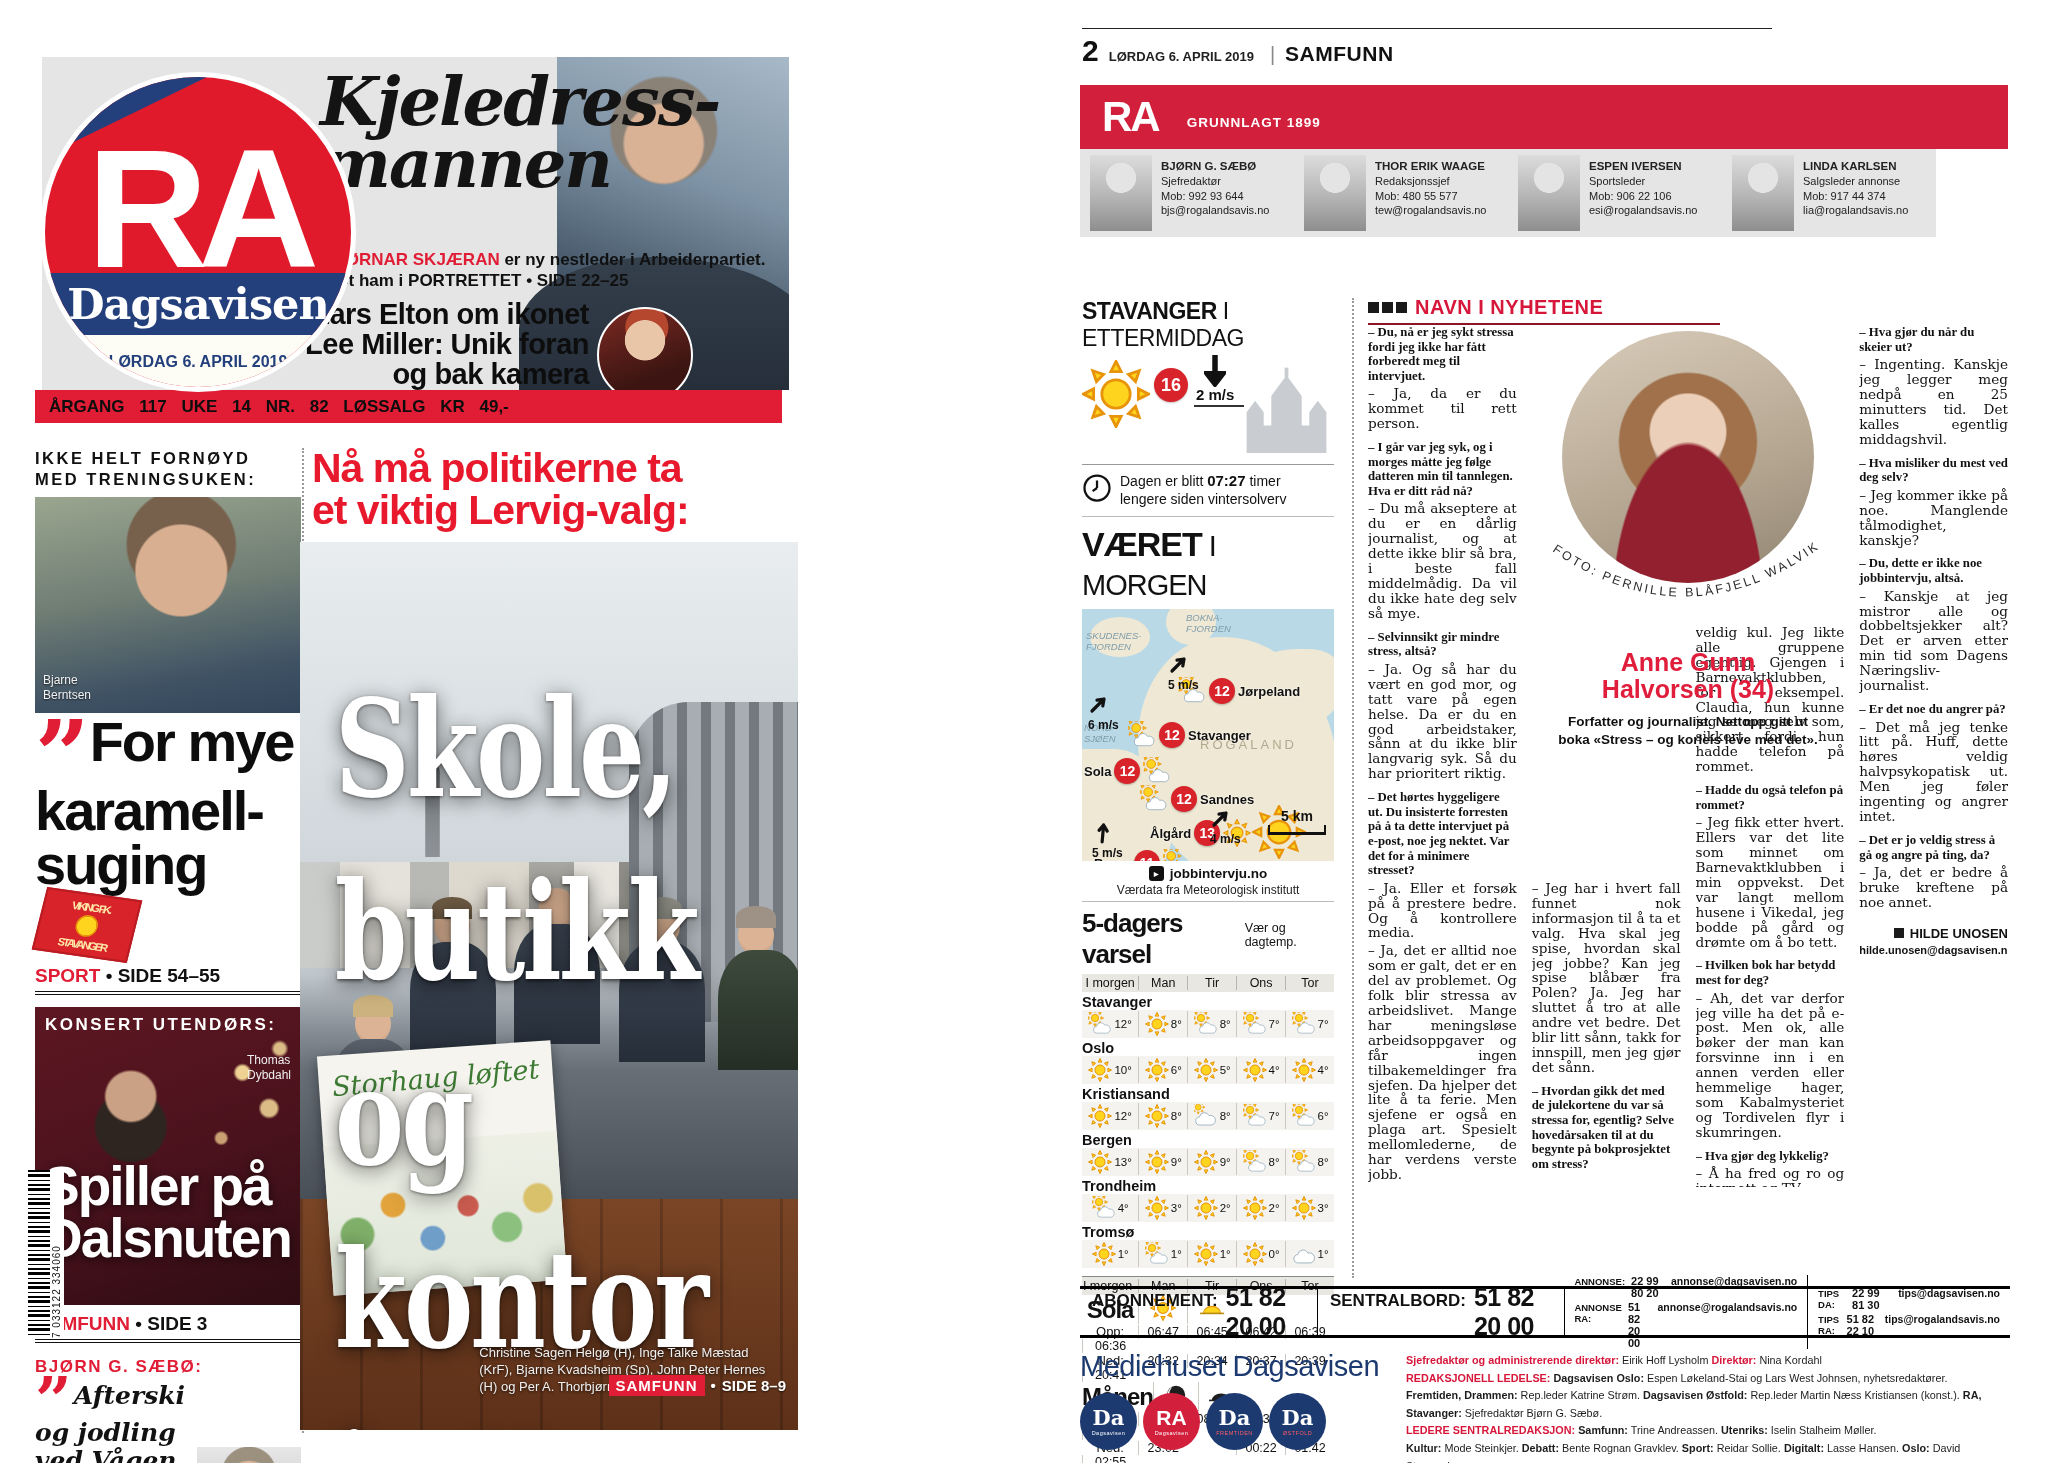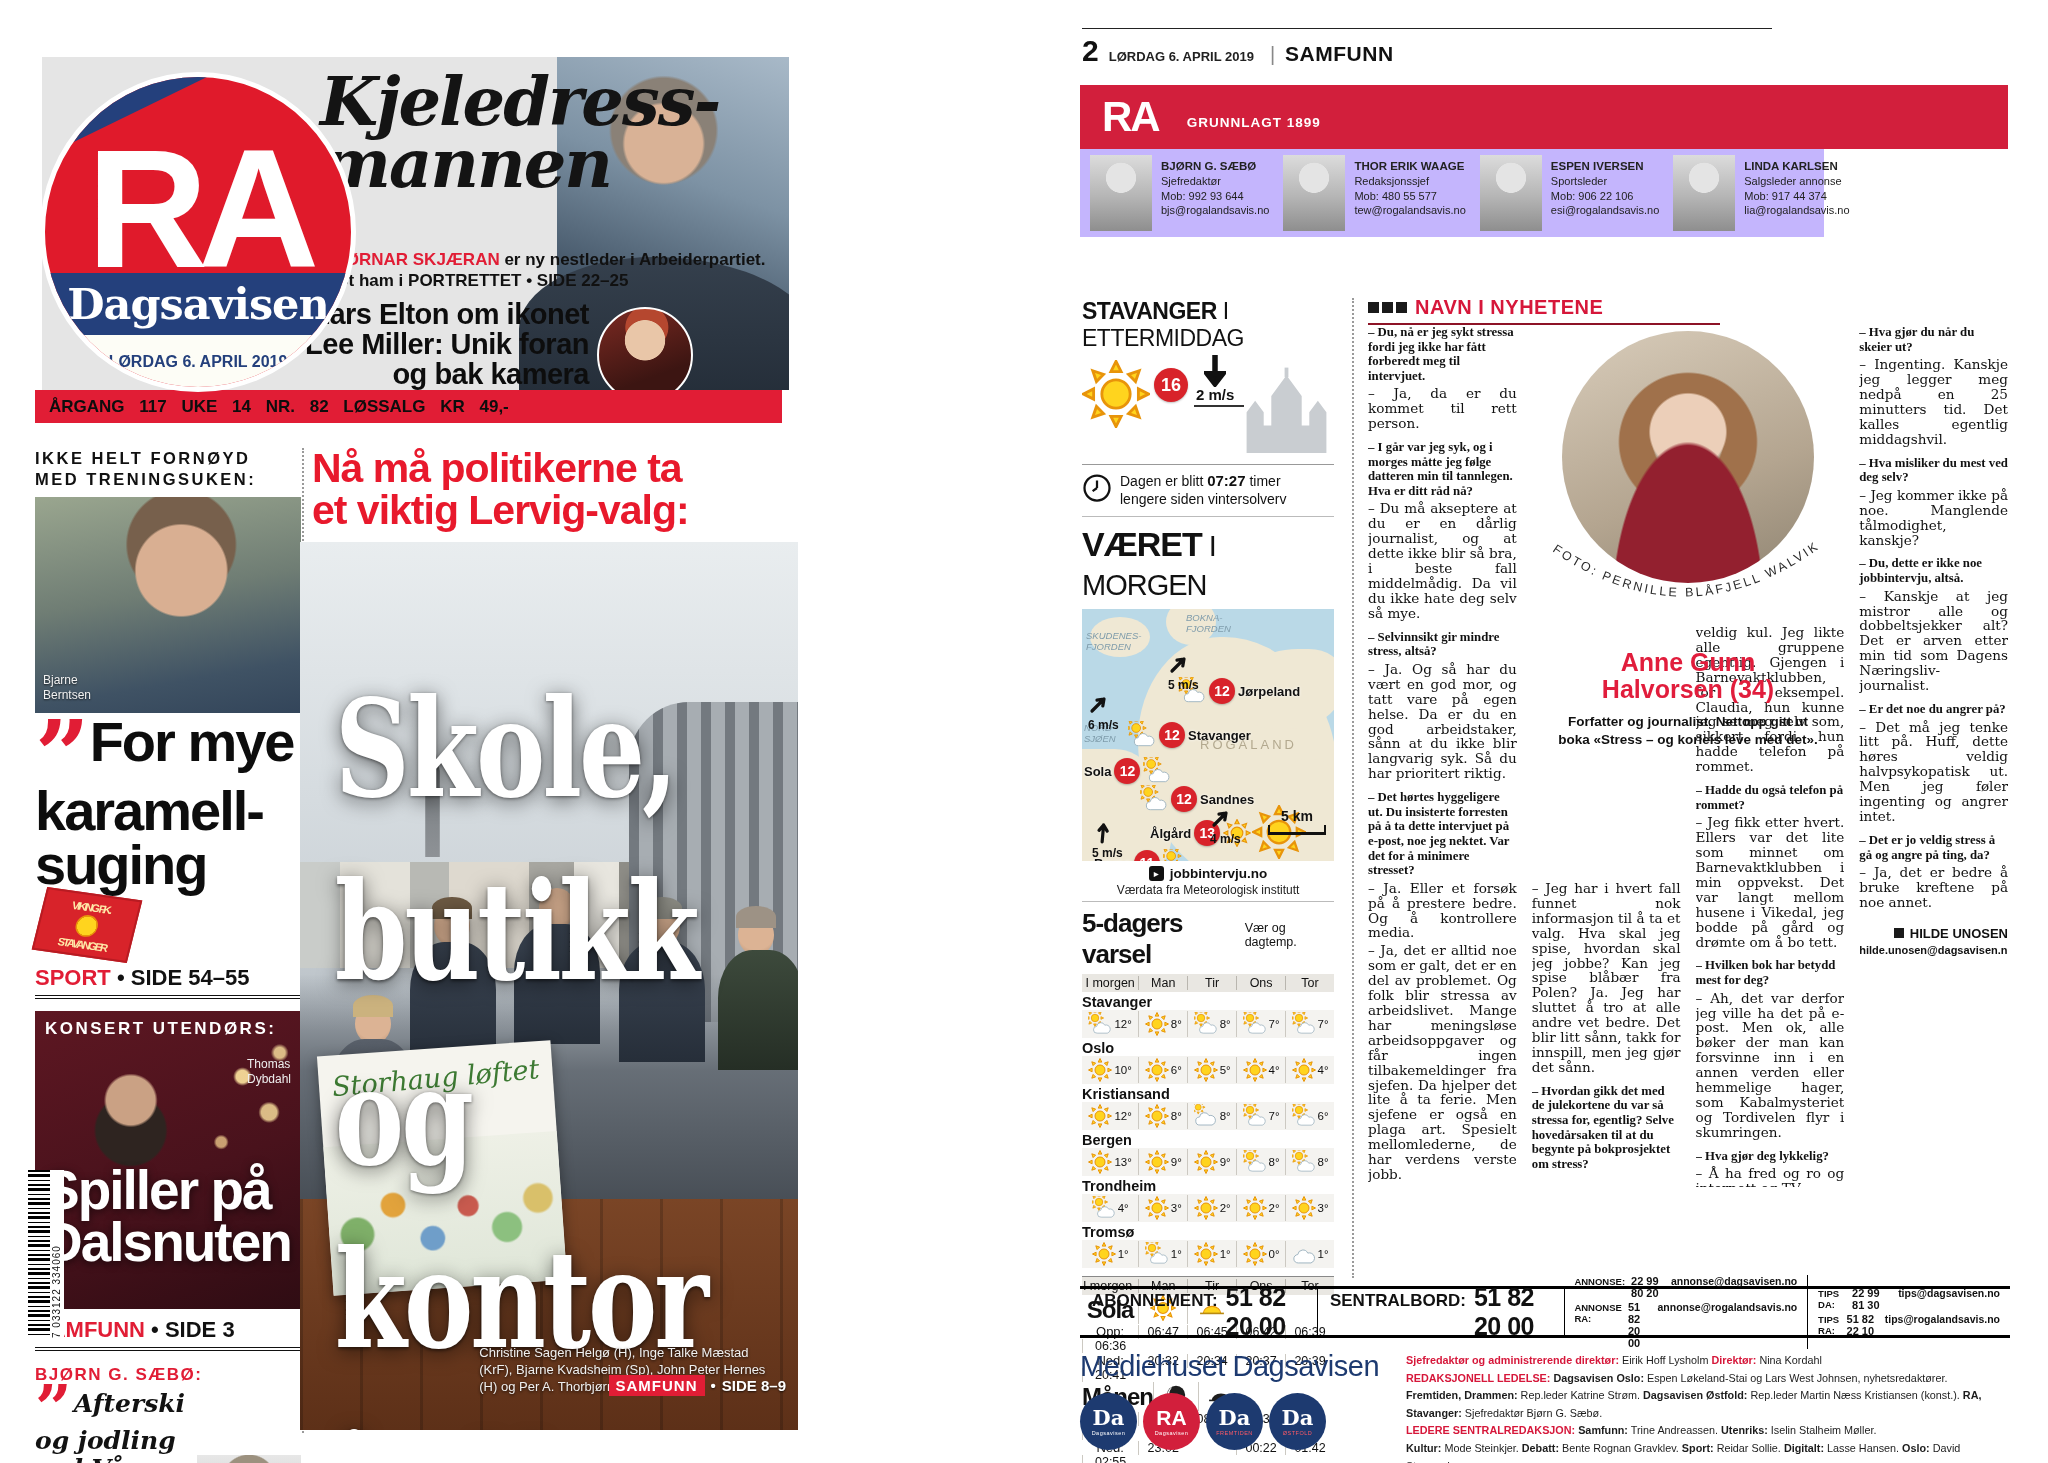--- a/index.html
+++ b/index.html
@@ -42,21 +42,21 @@
   .photo1{position:relative;margin-top:6px;height:216px;
     background:radial-gradient(circle at 55% 34%,#d9af92 0 22%,rgba(0,0,0,0) 23%),
       radial-gradient(circle at 55% 22%,#77604c 0 24%,rgba(0,0,0,0) 25%),
       linear-gradient(170deg,#9aa68f 0%,#6f7d74 45%,#3f5264 80%,#33455a 100%);}
   .photo1 .cap{position:absolute;left:8px;bottom:10px;color:#f2f2f2;font-size:12px;line-height:1.25;text-shadow:0 1px 2px rgba(0,0,0,.7);}
   .bigquote-head{position:relative;margin-top:2px;font-weight:700;font-size:56px;line-height:.97;letter-spacing:-2px;color:#0d0d0d;}
   .qmark{color:#e11d35;font-family:"DejaVu Serif",serif;font-size:95px;line-height:.6;vertical-align:-28px;margin-right:2px;}
   .viking-flag{display:inline-block;width:96px;height:64px;background:#d8232a;transform:rotate(8deg) skewX(-6deg);margin-left:4px;vertical-align:-10px;
      color:#ffe9a8;font-weight:700;font-size:11px;text-align:center;line-height:1.1;padding-top:6px;box-sizing:border-box;border:2px solid #b81b22;}
   .viking-flag .emb{display:block;width:22px;height:22px;margin:2px auto;border-radius:50%;background:radial-gradient(circle,#ffd41e 0 60%,#e8940a 61%);}
-  .secline{margin-top:8px;font-weight:700;font-size:22px;}
+  .secline{margin-top:8px;font-weight:700;font-size:19px;}
   .secline .red{color:#e11d35;}
   .rule2{border-top:1px solid #111;margin-top:4px;}
   .rule2b{border-top:1px solid #111;margin-top:2px;}
   .photo2{position:relative;margin-top:12px;height:298px;background:
       radial-gradient(circle at 78% 22%,rgba(255,230,160,.9) 0 2%,rgba(0,0,0,0) 3%),
       radial-gradient(circle at 88% 34%,rgba(255,230,160,.8) 0 2.5%,rgba(0,0,0,0) 3.5%),
       radial-gradient(circle at 70% 44%,rgba(255,220,150,.7) 0 2%,rgba(0,0,0,0) 3%),
       radial-gradient(circle at 92% 14%,rgba(255,230,160,.8) 0 1.5%,rgba(0,0,0,0) 2.5%),
       radial-gradient(circle at 36% 30%,#caa184 0 9%,rgba(0,0,0,0) 10%),
       radial-gradient(circle at 36% 40%,#2e2420 0 14%,rgba(0,0,0,0) 15%),
@@ -112,21 +112,21 @@
 
   
   .p2-header{left:1082px;top:28px;width:690px;border-top:1.5px solid #222;padding-top:5px;display:flex;align-items:baseline;gap:10px;}
   .p2-num{font-weight:700;font-size:30px;}
   .p2-date{font-size:13px;font-weight:700;color:#222;}
   .p2-sep{color:#888;font-size:20px;margin-left:6px;}
   .p2-section{font-weight:700;font-size:21px;letter-spacing:.5px;}
   .masthead{left:1080px;top:85px;width:928px;height:64px;background:#d21f3c;display:flex;align-items:center;}
   .masthead .ra{color:#fff;font-weight:700;font-size:42px;letter-spacing:-2px;margin-left:22px;}
   .masthead .gr{color:#fff;font-weight:700;font-size:13.5px;letter-spacing:1px;margin-left:28px;margin-top:10px;}
-  .staffband{left:1080px;top:149px;width:744px;height:88px;background:#c4b5fd;display:flex;}
+  .staffband{left:1080px;top:149px;width:856px;height:88px;background:#e5e5e5;display:flex;}
   .staff-cell{flex:1;display:flex;padding:6px 4px 6px 10px;gap:9px;}
   .staff-photo{width:62px;height:76px;flex:0 0 62px;
      background:radial-gradient(circle at 50% 30%,#e4e4e4 0 24%,rgba(0,0,0,0) 25%),linear-gradient(180deg,#dcdcdc 0%,#b5b5b5 55%,#8e8e8e 100%);}
   .staff-txt{font-size:11px;line-height:1.32;color:#222;padding-top:4px;}
   .staff-txt .nm{font-weight:700;font-size:11.5px;}
 
   
   .wx{left:1082px;top:298px;width:252px;}
   .wx-divider{left:1352px;top:298px;height:980px;border-left:2px dotted #9a9a9a;}
   .wx h3{margin:0;font-size:23px;letter-spacing:-.5px;}

